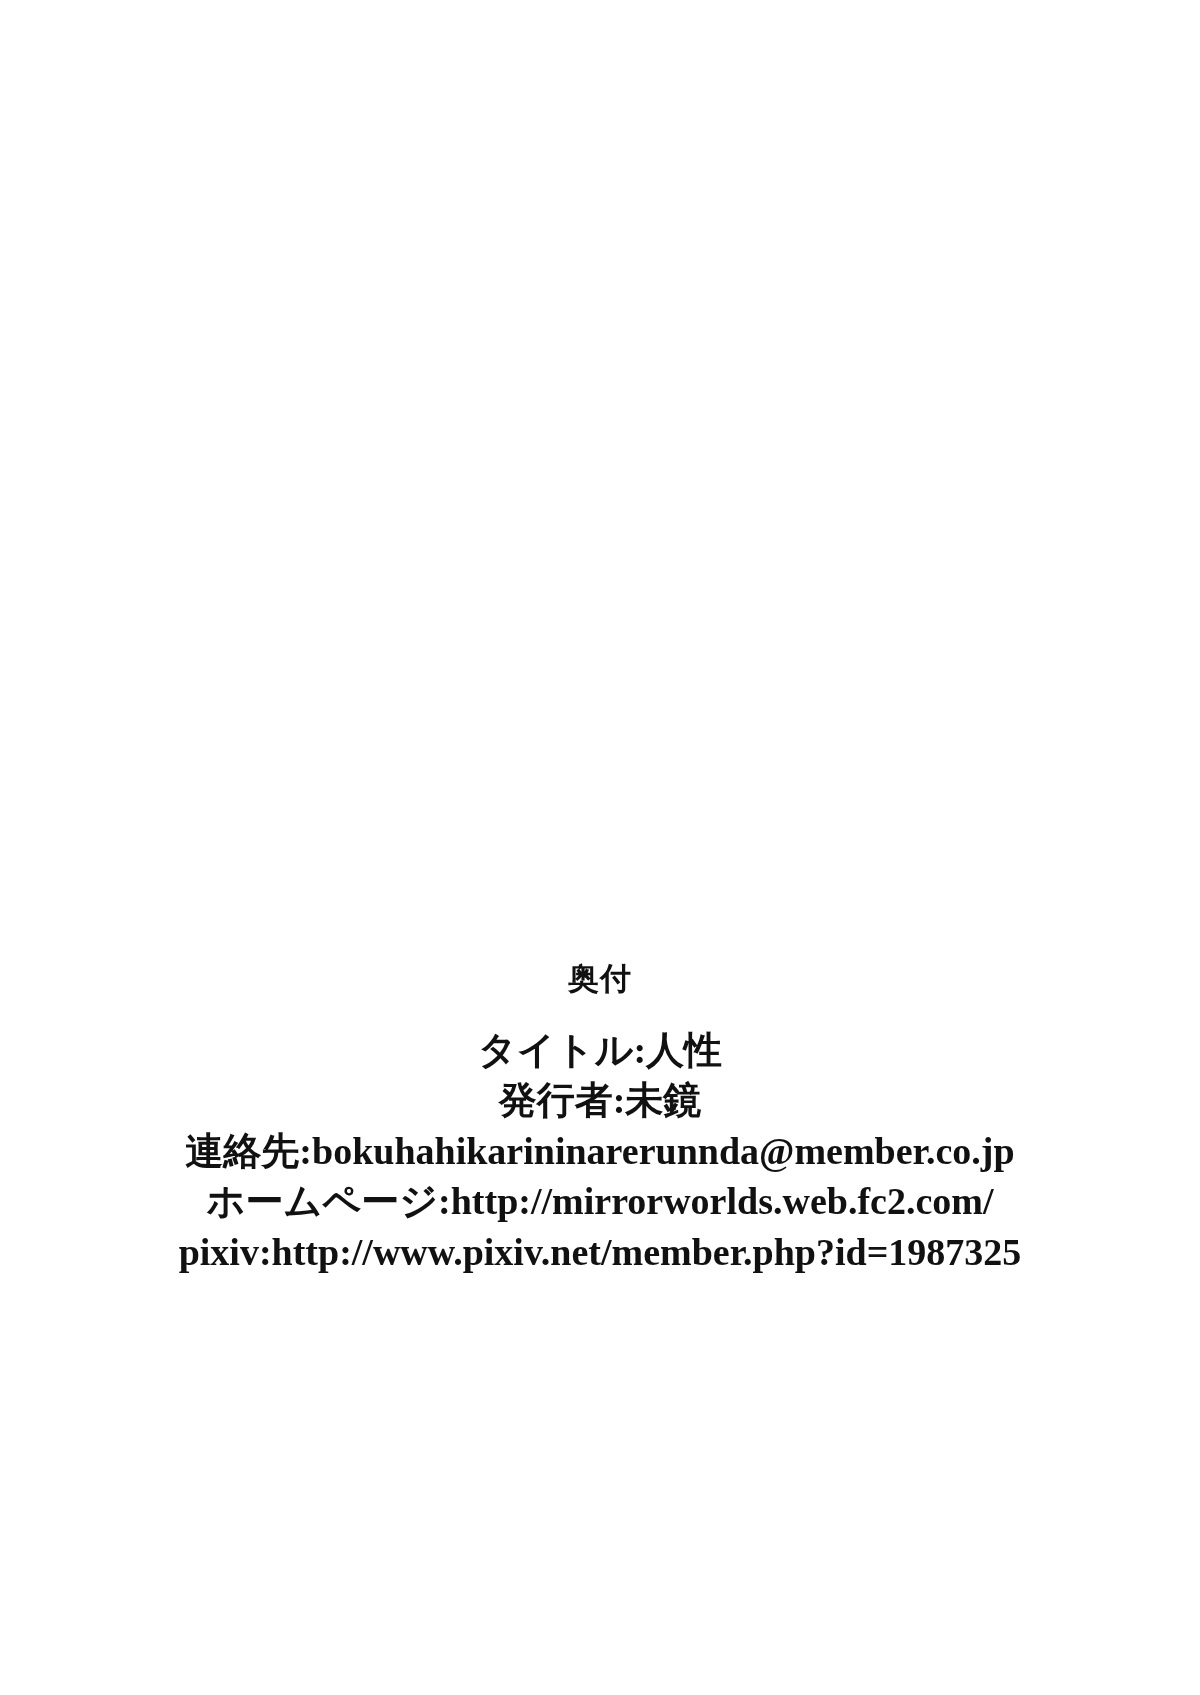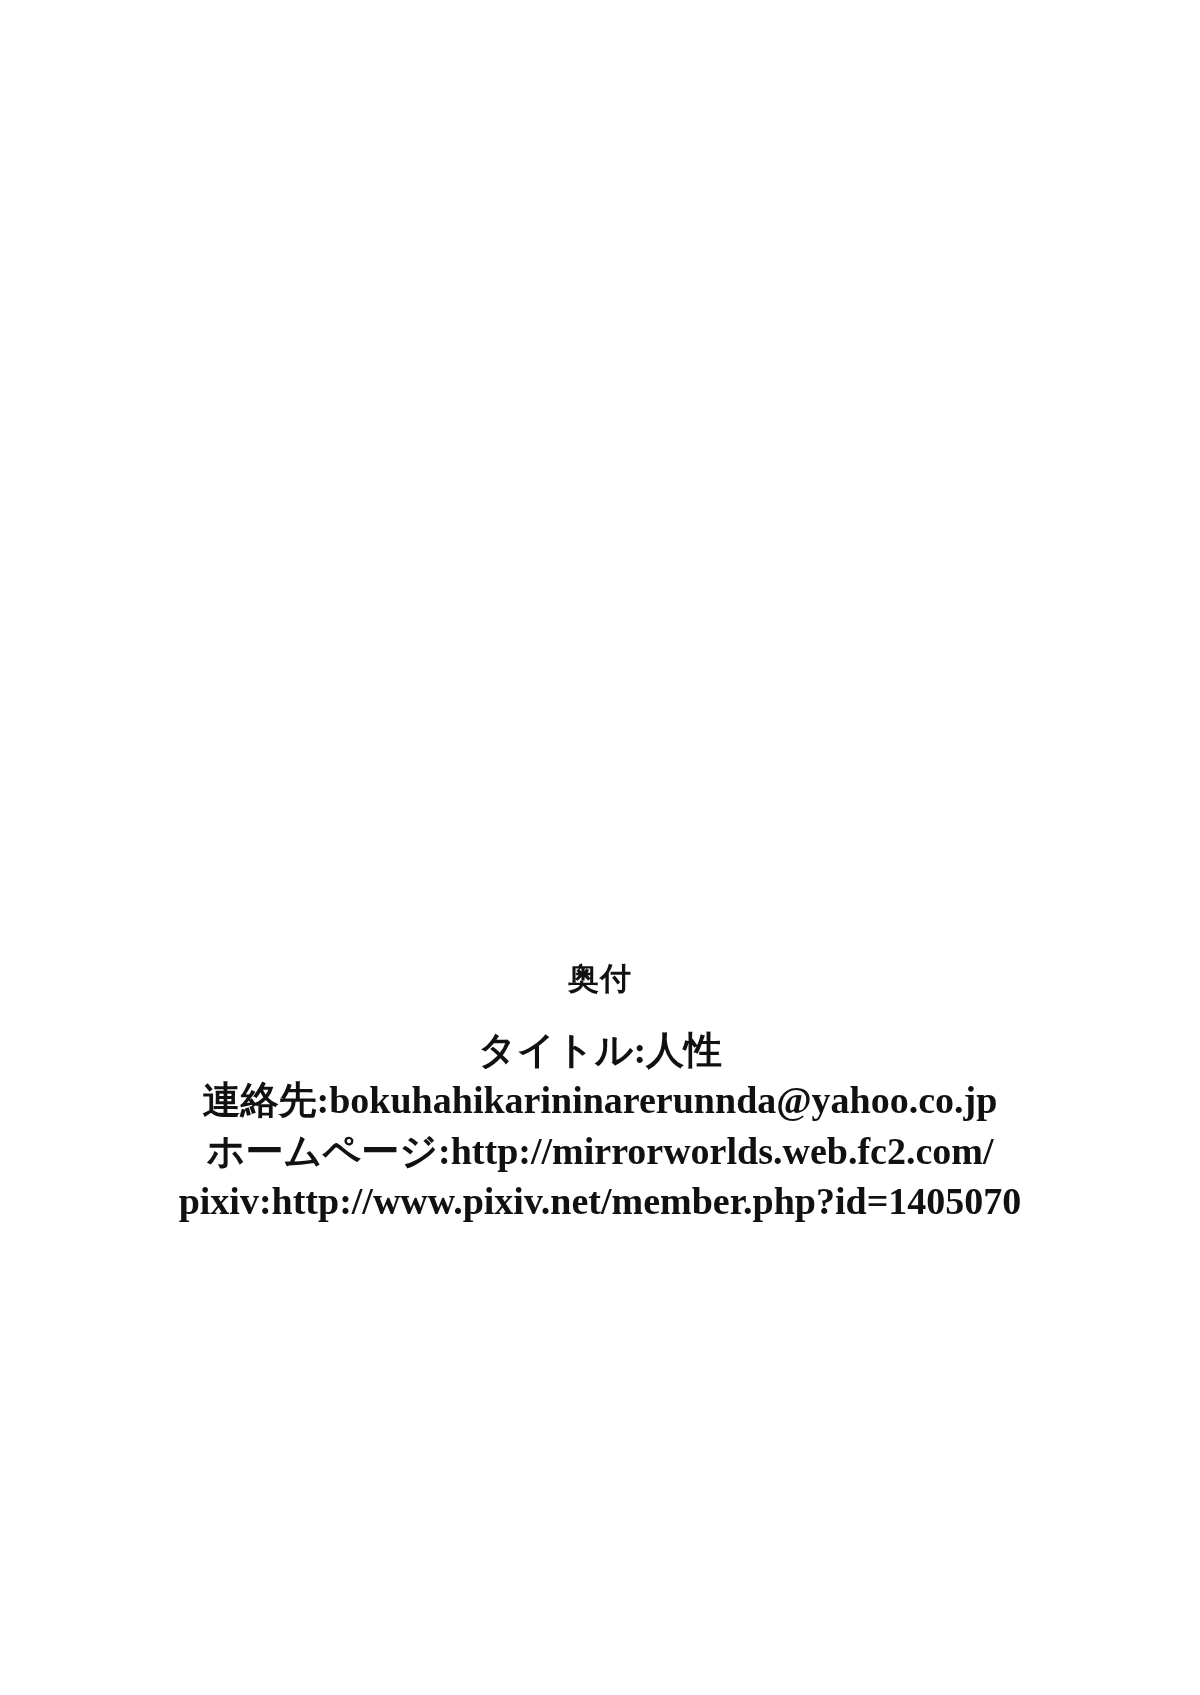--- a/index.html
+++ b/index.html
@@ -45,18 +45,19 @@
   }
 </style>
 </head>
 <body>
 
 <div class="page">
   <div class="colophon">
     <div class="colophon-heading">奥付</div>
     <div class="colophon-lines">
       <span class="colophon-line">タイトル:人性</span>
-      <span class="colophon-line">連絡先:bokuhahikarininarerunnda@yahoo.co.jp</span>
+      <span class="colophon-line">発行者:未鏡</span>
+      <span class="colophon-line">連絡先:bokuhahikarininarerunnda@member.co.jp</span>
       <span class="colophon-line">ホームページ:http://mirrorworlds.web.fc2.com/</span>
-      <span class="colophon-line">pixiv:http://www.pixiv.net/member.php?id=1405070</span>
+      <span class="colophon-line">pixiv:http://www.pixiv.net/member.php?id=1987325</span>
     </div>
   </div>
 </div>
 
 </body></html>

